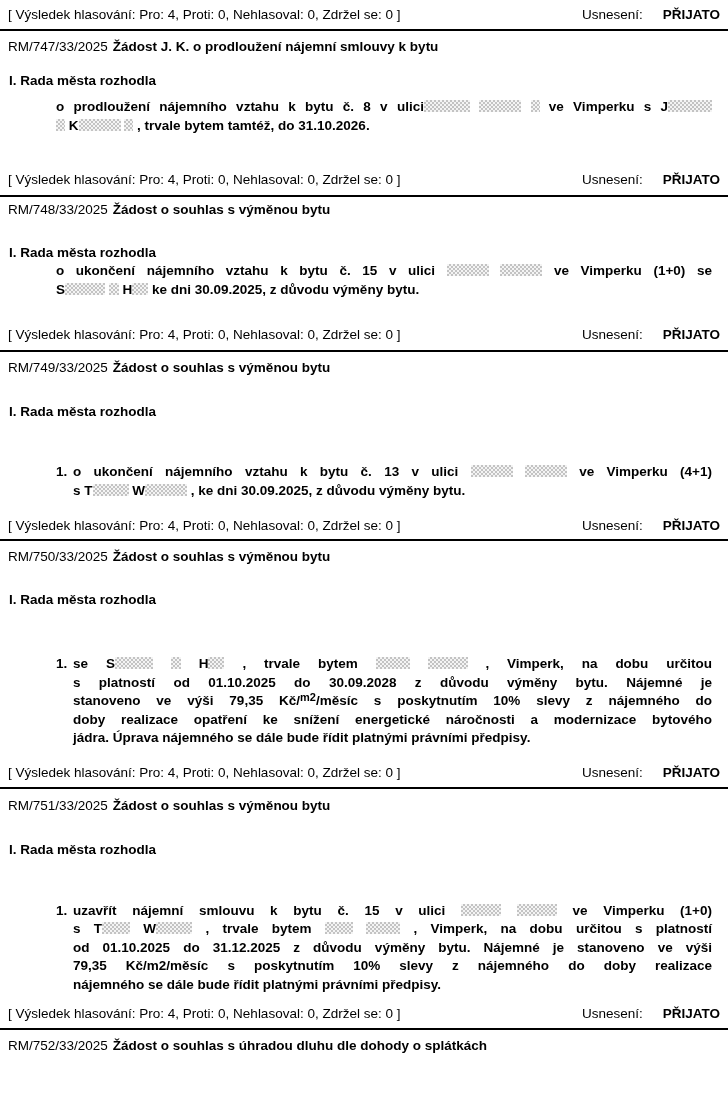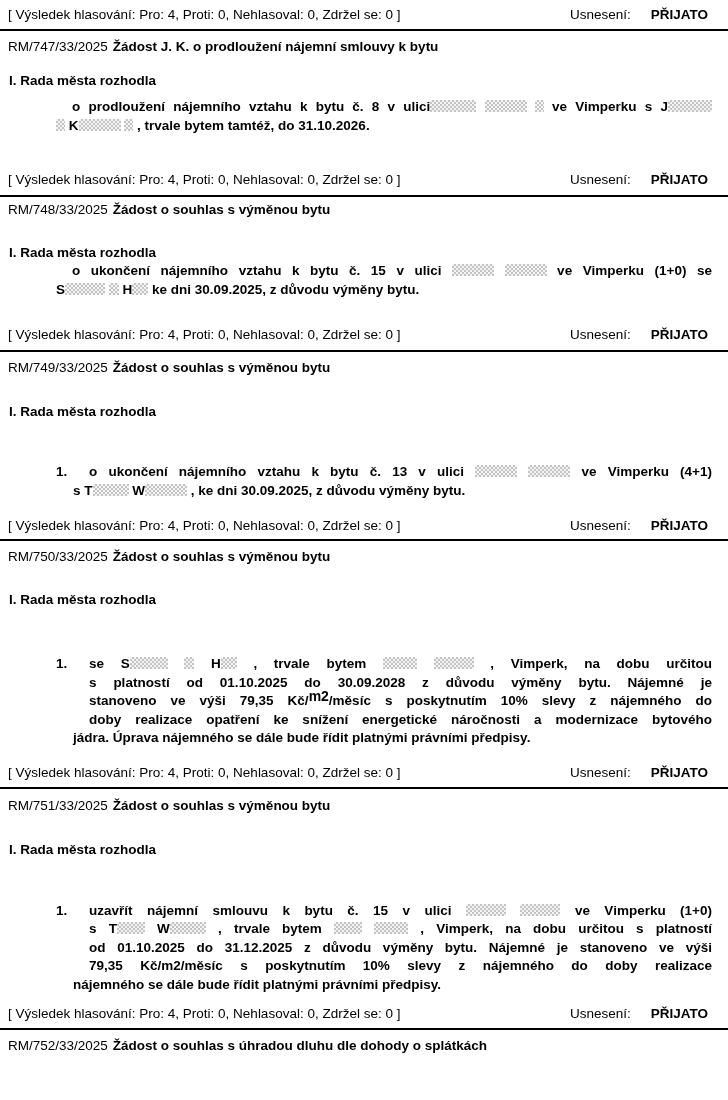--- a/index.html
+++ b/index.html
@@ -3,44 +3,44 @@
 <meta charset="utf-8">
 <style>
   html,body{margin:0;padding:0;}
   body{
     width:728px;height:1100px;overflow:hidden;background:#ffffff;color:#000;
     font-family:"Liberation Sans","DejaVu Sans",sans-serif;
     font-size:13.5px;line-height:18px;
     padding-top:6px;box-sizing:border-box;
   }
   .vote-row{display:flex;justify-content:space-between;align-items:baseline;
-    padding:0 20px 0 8px;line-height:18px;}
+    padding:0 8px 0 8px;line-height:18px;}
   .vote-left{white-space:nowrap;}
   .status-label{margin-right:4px;}
   .status-value{font-weight:bold;margin-left:16px;}
   .rule{height:2px;background:#000;}
   .rm{padding-left:8px;line-height:18px;white-space:nowrap;}
   .rm .num{margin-right:5px;}
   .rm .ttl{font-weight:bold;}
   .hd{padding-left:9px;font-weight:bold;line-height:18px;}
   .bd{font-weight:bold;line-height:18.5px;padding-right:16px;position:relative;}
   .bd.plain{padding-left:56px;}
   .bd.numbered{padding-left:73px;}
   .mk{position:absolute;left:56px;top:0;}
   .jline{white-space:nowrap;}
-  .jl{text-align:justify;text-align-last:justify;margin-left:16px;}
+  .jl{text-align:justify;text-align-last:justify;}
   .redact{
     display:inline-block;height:12px;vertical-align:-1px;
     background-color:#f4f4f4;
     background-image:
       linear-gradient(45deg,#c3c3c3 25%,transparent 25%,transparent 75%,#c3c3c3 75%,#c3c3c3),
       linear-gradient(45deg,#c3c3c3 25%,transparent 25%,transparent 75%,#c3c3c3 75%,#c3c3c3);
     background-size:4px 4px;background-position:0 0,2px 2px;
   }
-  sup{font-size:14px;line-height:0;vertical-align:4px;font-weight:bold;}
+  sup{font-size:11px;line-height:0;vertical-align:4px;font-weight:bold;}
 </style>
 </head>
 <body>
 
 <div class="vote-row">
   <span class="vote-left">[ Výsledek hlasování: Pro: 4, Proti: 0, Nehlasoval: 0, Zdržel se: 0 ]</span>
   <span><span class="status-label">Usnesení:</span><span class="status-value">PŘIJATO</span></span>
 </div>
 <div class="rule" style="margin-top:5px"></div>
 

